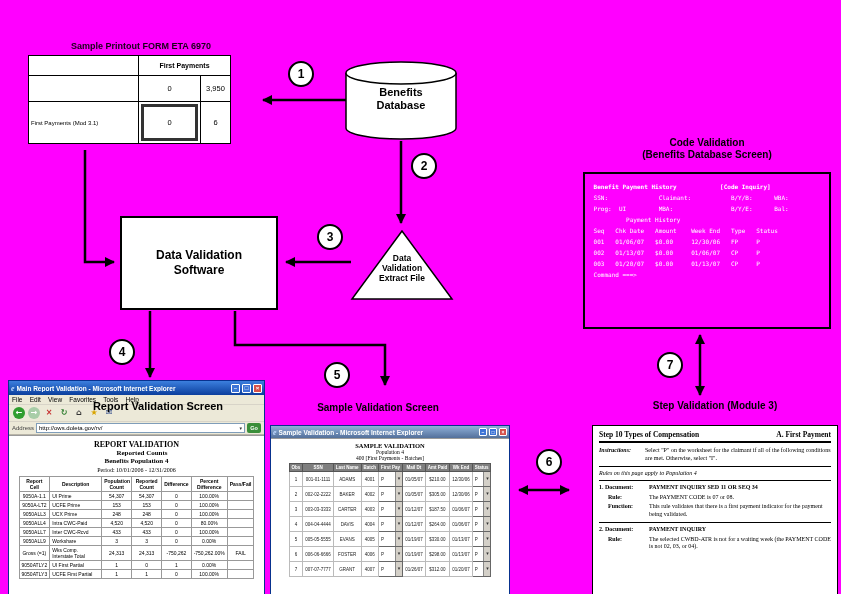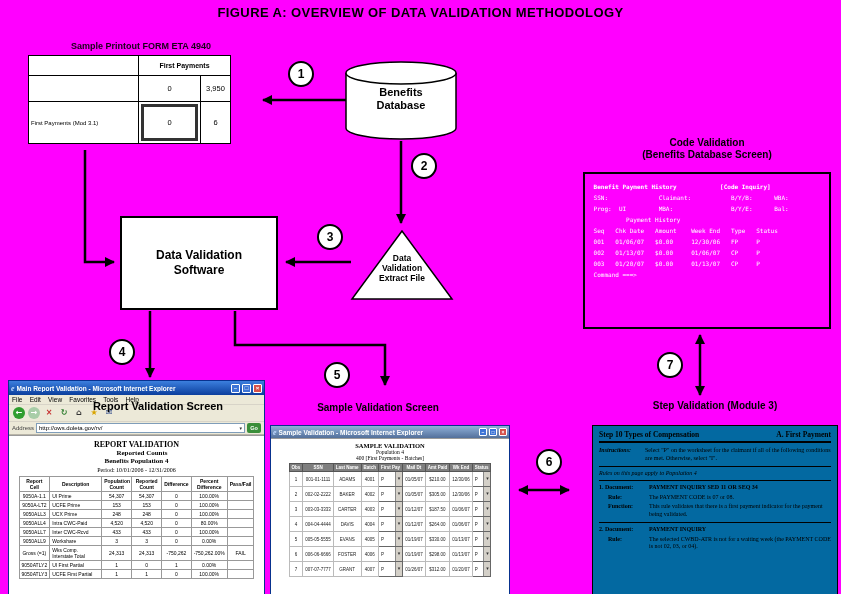--- a/index.html
+++ b/index.html
@@ -103,41 +103,40 @@
   .sample-grid tbody td:nth-child(5), .sample-grid tbody td:nth-child(9) {
       position:relative; background:#fff; border:1px solid #666; min-width:14px; padding-right:8px; text-align:left; }
   .sample-grid tbody td:nth-child(5)::after, .sample-grid tbody td:nth-child(9)::after {
       content:"▾"; position:absolute; right:0; top:0; bottom:0; width:6px; background:#D4D0C8;
       border-left:1px solid #888; font-size:5px; line-height:13px; text-align:center; color:#333; }
 
   
   .step-caption { position:absolute; left:592px; top:400px; width:246px; z-index:2; text-align:center;
                   font:bold 10px "Liberation Sans", sans-serif; color:#000; }
   .step-doc { position:absolute; left:592px; top:425px; width:246px; height:170px; z-index:3;
-              background:#0369a1; border:1px solid #000; padding:4px 6px;
+              background:#ffffff; border:1px solid #000; padding:4px 6px;
               font-family:"Liberation Serif", serif; color:#000; overflow:hidden; }
   .doc-header { display:flex; justify-content:space-between; font:bold 7.5px "Liberation Serif", serif;
                 border-bottom:2px solid #000; padding-bottom:2px; }
   .doc-instructions { display:flex; margin-top:4px; }
   .doc-instr-label { width:46px; flex-shrink:0; font:bold italic 6px "Liberation Serif", serif; }
   .doc-instr-text { flex:1; font:6px/7.5px "Liberation Serif", serif; }
   .doc-divider { border-top:1px solid #000; margin:4px 0 3px; }
   .doc-note { font:italic 6px "Liberation Serif", serif; }
   .doc-row { display:flex; margin:2px 0; }
   .doc-label { width:50px; flex-shrink:0; font:bold 6px "Liberation Serif", serif; }
   .doc-label.indent { padding-left:9px; }
   .doc-value { flex:1; font:6px/7.5px "Liberation Serif", serif; }
   .doc-value.bold { font-weight:bold; }
 </style>
 </head>
 <body>
 
 <div class="canvas">
 
-  <div class="fig-title">FIGURE A:   OVERVIEW OF DATA VALIDATION METHODOLOGY</div>
 
   <svg class="layer" width="841" height="594">
     <defs>
       <marker id="ah" markerUnits="userSpaceOnUse" markerWidth="10" markerHeight="10" refX="9" refY="5" orient="auto-start-reverse">
         <path d="M0,0 L10,5 L0,10 Z" fill="#000"></path>
       </marker>
     </defs>
 
     <path d="M346,73 L346,128 A55,11 0 0 0 456,128 L456,73" fill="#fff" stroke="#000" stroke-width="1.5"></path>
     <ellipse cx="401" cy="73" rx="55" ry="11" fill="#fff" stroke="#000" stroke-width="1.5"></ellipse>
@@ -165,21 +164,21 @@
   </div>
 
   <div class="ncircle" style="left:288px; top:61px;">1</div>
   <div class="ncircle" style="left:411px; top:153px;">2</div>
   <div class="ncircle" style="left:317px; top:224px;">3</div>
   <div class="ncircle" style="left:109px; top:339px;">4</div>
   <div class="ncircle" style="left:324px; top:362px;">5</div>
   <div class="ncircle" style="left:536px; top:449px;">6</div>
   <div class="ncircle" style="left:657px; top:352px;">7</div>
 
-  <div class="sp-caption">Sample Printout FORM ETA 4940</div>
+  <div class="sp-caption">Sample Printout FORM ETA 6970</div>
   <table class="sp-table">
     <tbody>
         <tr class="sp-r1">
       <td class="sp-c1"></td>
       <td colspan="2">First Payments</td>
     </tr>
     <tr class="sp-r2">
       <td class="sp-c1"></td>
       <td class="sp-c2">0</td>
       <td class="sp-c3">3,950</td>

